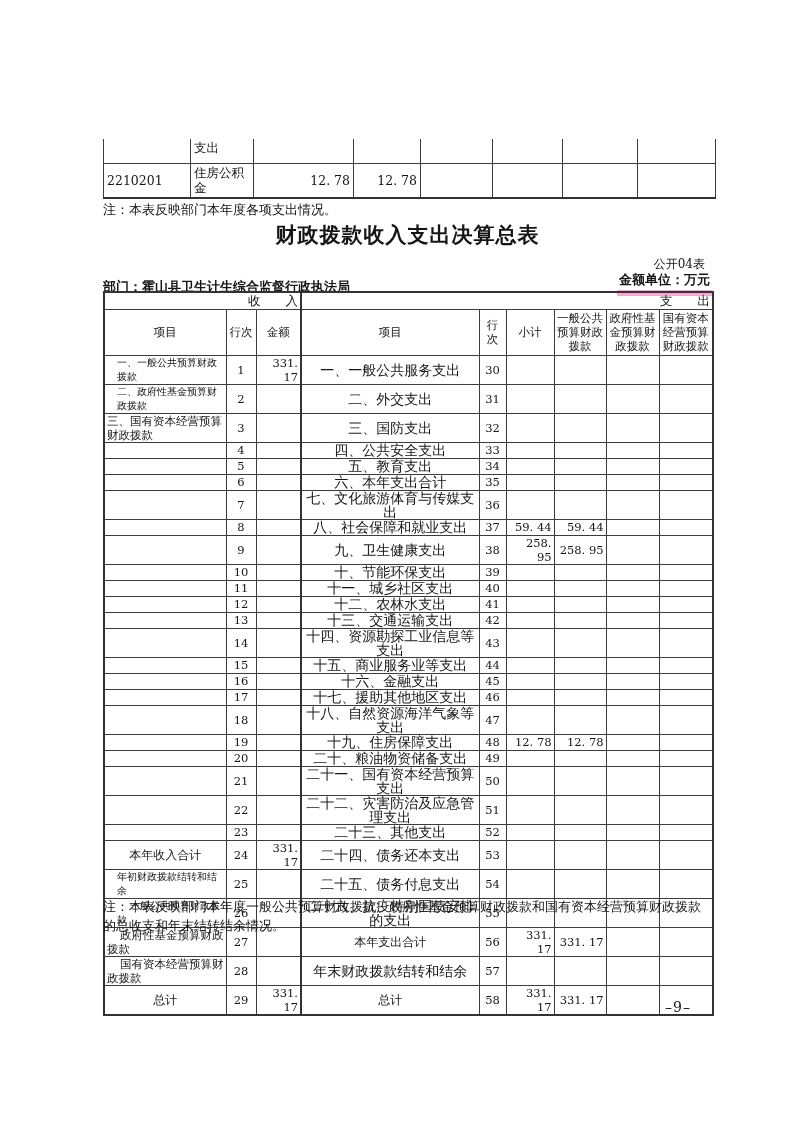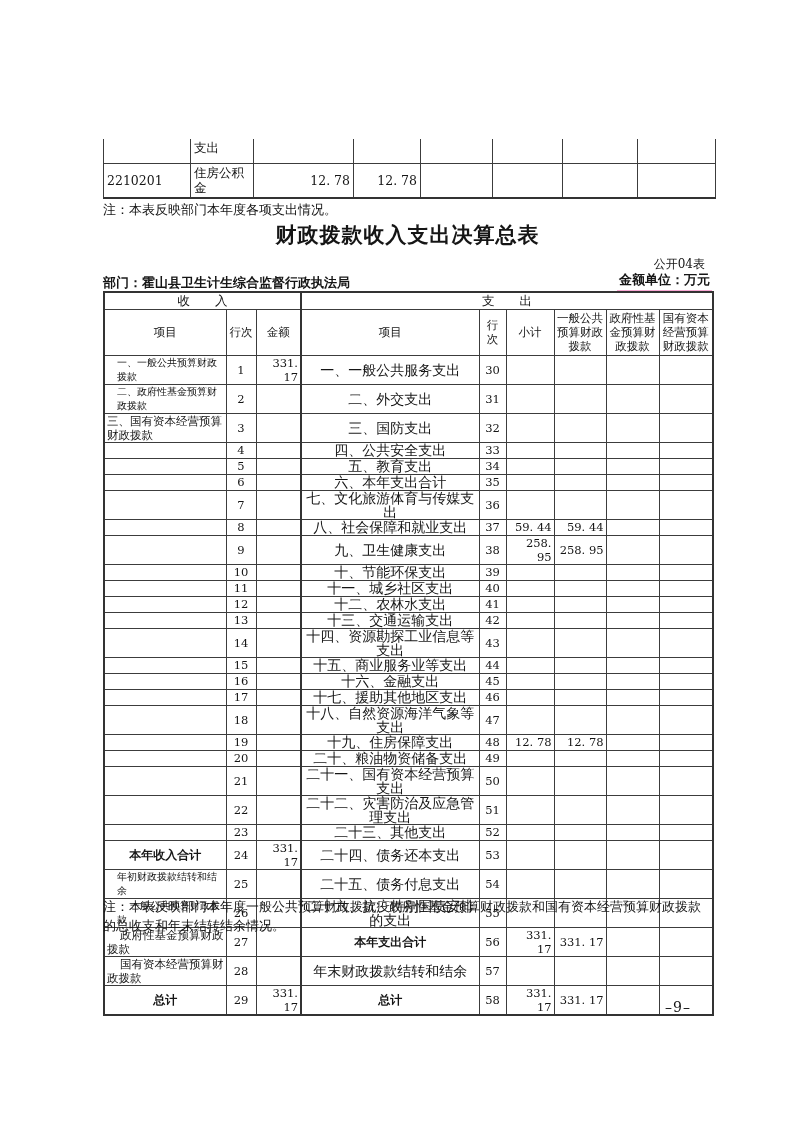--- a/index.html
+++ b/index.html
@@ -45,48 +45,48 @@
     position:absolute; left:103px; top:256px; width:602px;
     text-align:right; font-size:12px;
   }
 
   .deptline {
     position:absolute; left:103px; top:271px; width:609px;
     display:flex; justify-content:space-between; align-items:flex-end;
     font-size:13px;
     font-weight:bold;
   }
-  .unit-underline { border-bottom:2px solid #f9a8d4; padding:0 2px 1px 2px;margin-left:36px; }
+  .unit-underline { border-bottom:6px solid #f9a8d4; padding:0 2px 1px 2px;margin-left:36px; }
 
   
   .maintable {
     position:absolute; left:103px; top:291px;
     border-collapse:collapse; table-layout:fixed;
     width:609px; font-size:11.5px;
     border:2px solid #333;
   }
   .maintable td {
     border:1px solid #3c3c3c;
     padding:0 2px; line-height:14px;
     vertical-align:middle; overflow:hidden;
   }
   .maintable td:nth-child(4) { border-left:2px solid #333; }
-  .maintable tr.group td { height:17px; text-align:center; font-size:12.5px; }
+  .maintable tr.group td { height:17px; text-align:right; font-size:12.5px; }
   .maintable tr.group td.g-split { border-left:2px solid #333; }
   .maintable tr.colhead td { height:46px; text-align:center; }
   .maintable tr.lanci td { height:18px; text-align:center; border-bottom:2px solid #333; }
   .maintable tbody td { height:16px; }
 
   .c-income  { text-align:left;  font-size:11.5px; }
   .c-expense { text-align:center;  font-size:14px; }
   .c-line    { text-align:center; }
   .c-amount, .c-val { text-align:right; }
   .maintable td.small  { font-size:10px;padding-left:12px; }
   .maintable td.indent { text-indent:13px; }
-  .maintable td.bold   { font-weight:bold; text-align:center; font-size:12px; }
+  .maintable td.bold   { font-weight:normal; text-align:center; font-size:12px; }
 
   .note2 {
     position:absolute; left:103px; top:897px; width:598px;
     font-size:13px; line-height:19px; text-align:justify;
   }
 
   .pagenum {
     position:absolute; left:648px; top:999px; width:60px;
     text-align:center; font-size:14px; letter-spacing:1px;
   }

